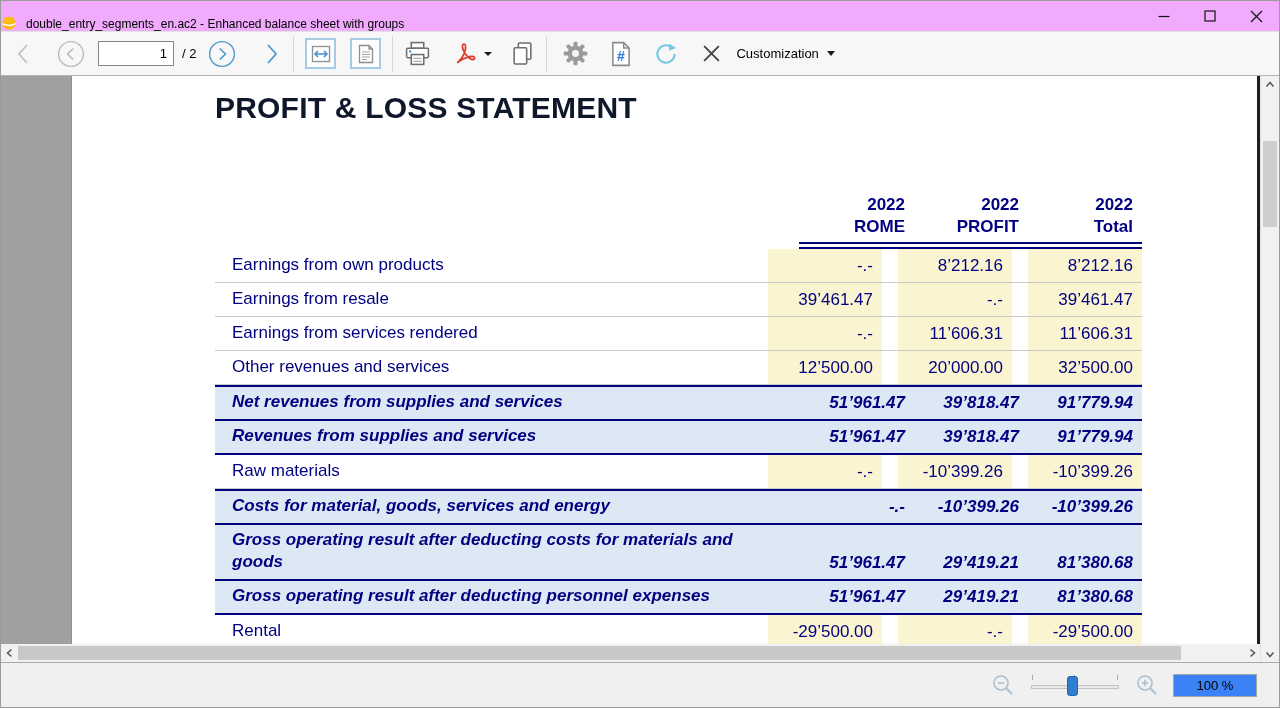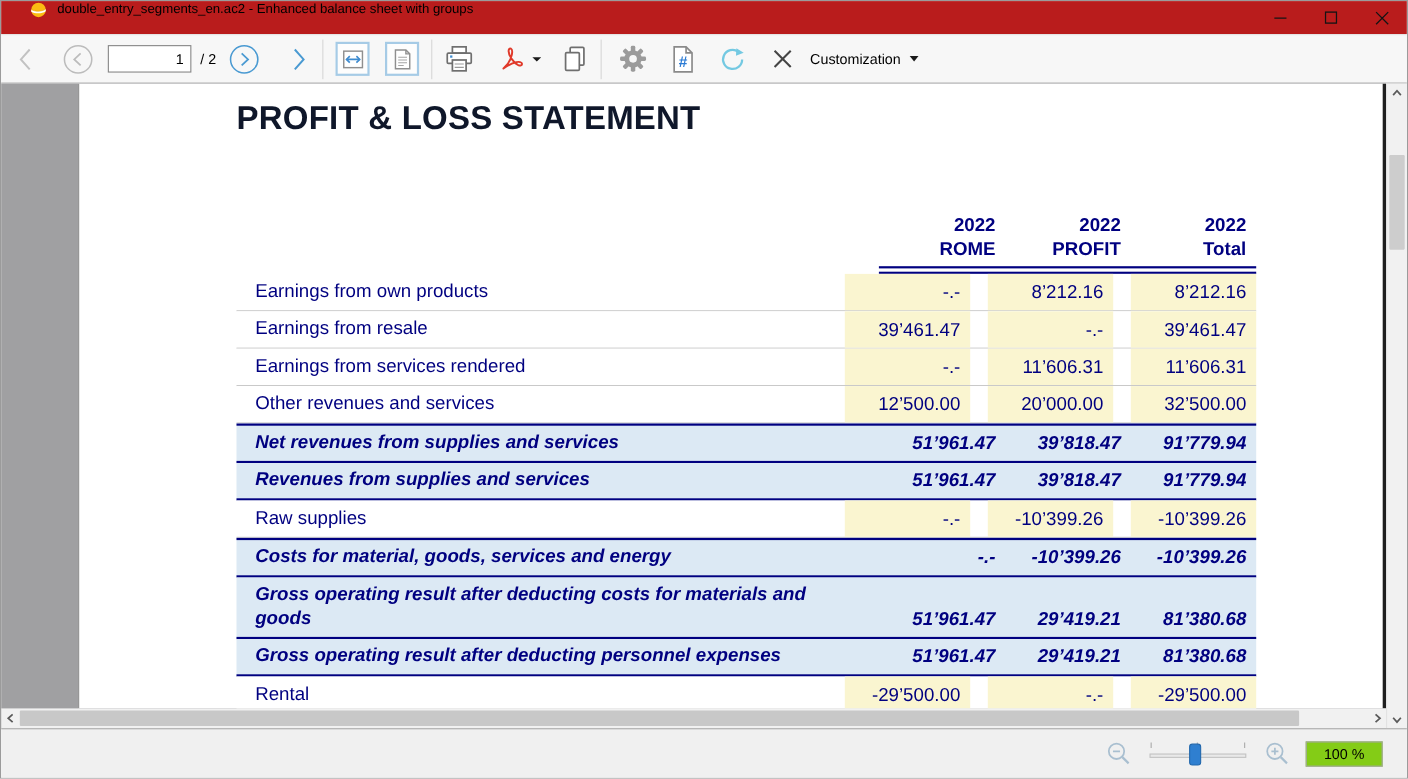--- a/index.html
+++ b/index.html
@@ -1,20 +1,20 @@
 <!DOCTYPE html>
 <html><head>
 <meta charset="utf-8">
 <style>
   * { margin:0; padding:0; box-sizing:border-box; }
   html,body { width:1280px; height:708px; font-family:"Liberation Sans",sans-serif; background:#fff; }
   .window { width:1280px; height:708px; border:1px solid #9b9b9b; display:flex; flex-direction:column; background:#fff; overflow:hidden; }
 
   
-  .titlebar { flex:0 0 30px; background:#b91c1c; display:flex; align-items:flex-start; padding-left:26px; }
+  .titlebar { flex:0 0 30px; background:#f0abfc; display:flex; align-items:flex-end; padding-left:0; }
   .app-icon { width:16px; height:16px; flex:0 0 auto; }
   .win-title { font-size:12px; color:#000; margin-left:9px; flex:1; white-space:nowrap; overflow:hidden; }
   .win-btn { width:46px; height:30px; display:flex; align-items:center; justify-content:center; }
 
   
   .toolbar { flex:0 0 45px; background:#f7f7f7; border-top:1px solid #e3e3e3; border-bottom:1px solid #b2b2b2; display:flex; align-items:center; }
   .tb-sep { width:1px; height:36px; background:#d6d6d6; margin:0 11px; flex:0 0 auto; }
   .tb-btn { display:flex; align-items:center; justify-content:center; background:none; border:none; cursor:default; padding:0; }
   .page-input { width:76px; height:25px; border:1px solid #858585; background:#fff; text-align:right; padding-right:6px; font-size:13px; font-family:"Liberation Sans",sans-serif; }
   .page-count { font-size:13px; color:#000; margin-left:8px; }
@@ -51,21 +51,21 @@
   .hscroll .sb-arrow { width:17px; height:18px; display:flex; align-items:center; justify-content:center; flex:0 0 auto; }
   .hthumb { height:14px; width:1163px; background:#c8c8c8; border-radius:1px; flex:0 0 auto; }
   .hspacer { flex:1; }
 
   
   .statusbar { flex:0 0 45px; background:#f0f0f0; border-top:1px solid #ababab; display:flex; align-items:center; justify-content:flex-end; padding-right:22px; gap:14px; }
   .slider { position:relative; width:92px; height:24px; }
   .slider .track { position:absolute; left:2px; right:2px; top:12px; height:4px; background:#e9e9e9; border:1px solid #c3c3c3; }
   .slider .tick { position:absolute; top:2px; width:1px; height:5px; background:#a9a9a9; }
   .slider .handle { position:absolute; top:3px; width:11px; height:20px; background:#2f7fd0; border:1px solid #2368ad; border-radius:3px; }
-  .zoom-box { width:70px; height:23px; border:1px solid #a5a5a5; background:#84cc16; text-align:center; font-size:13px; font-family:"Liberation Sans",sans-serif; }
+  .zoom-box { width:84px; height:23px; border:1px solid #a5a5a5; background:#3b82f6; text-align:center; font-size:13px; font-family:"Liberation Sans",sans-serif; }
 </style>
 </head>
 <body>
 
 <div class="window">
 
   <div class="titlebar">
     <svg class="app-icon" viewBox="0 0 16 16">
       <circle cx="8" cy="8" r="6.6" fill="#FBBC12"></circle>
       <path d="M1.4 7.6 C5 9.8 11 9.8 14.6 7.2 L14.6 9.2 C11 11.6 5 11.6 1.4 9.6 Z" fill="#fff"></path>
@@ -246,21 +246,21 @@
                 <div class="pval">39’818.47</div>
                 <div class="pval">91’779.94</div>
               </div>
               <div class="prow group">
                 <div class="plabel">Revenues from supplies and services</div>
                 <div class="pval">51’961.47</div>
                 <div class="pval">39’818.47</div>
                 <div class="pval">91’779.94</div>
               </div>
               <div class="prow normal">
-                <div class="plabel">Raw supplies</div>
+                <div class="plabel">Raw materials</div>
                 <div class="pval">-.-</div>
                 <div class="pval">-10’399.26</div>
                 <div class="pval">-10’399.26</div>
               </div>
               <div class="prow group group-start">
                 <div class="plabel">Costs for material, goods, services and energy</div>
                 <div class="pval">-.-</div>
                 <div class="pval">-10’399.26</div>
                 <div class="pval">-10’399.26</div>
               </div>

